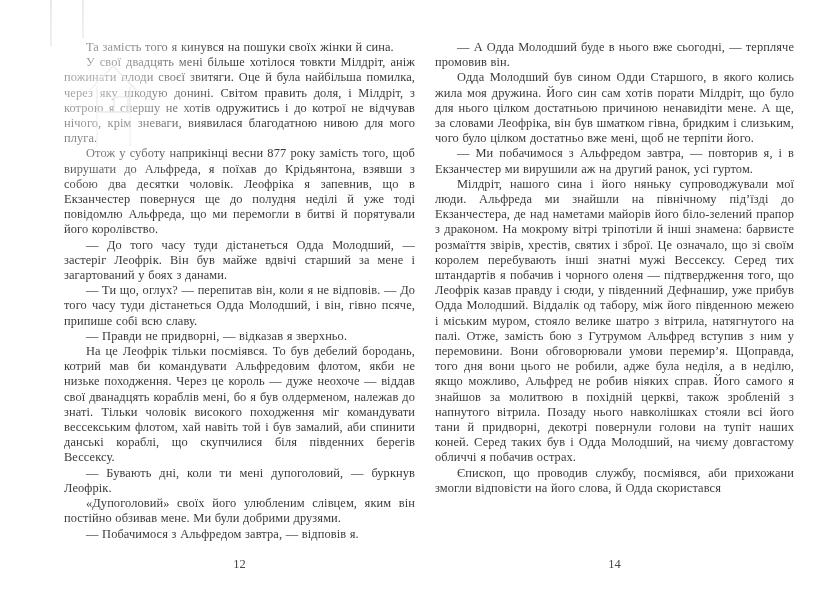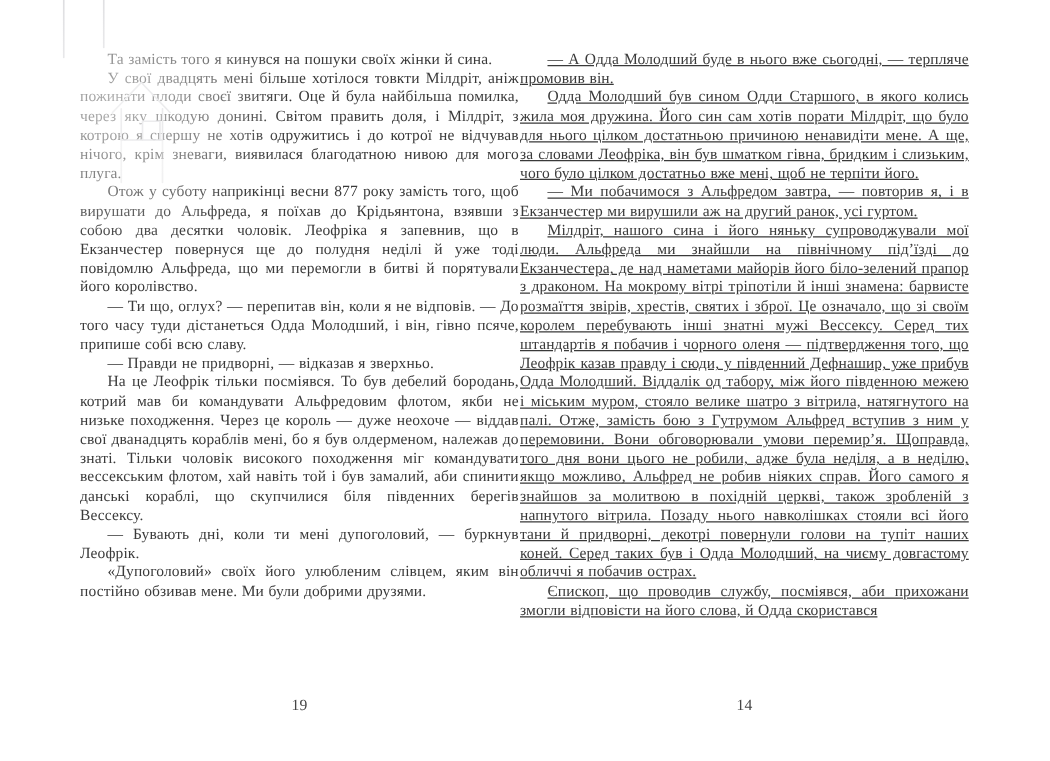--- a/index.html
+++ b/index.html
@@ -12,21 +12,21 @@
     color: #3a3a3a;
     overflow: hidden;
   }
   .page {
     position: absolute;
     top: 40px;
     bottom: 0;
     z-index: 1;
   }
   .page.left  { left: 64px;  width: 351px; }
-  .page.right { left: 416px; width: 359px; text-decoration: underline; }
+  .page.right { left: 435px; width: 359px; }
   .text p.para {
     margin: 0;
     text-indent: 22px;
     text-align: justify;
     font-size: 12.4px;
     line-height: 15.2px;
     letter-spacing: 0.1px;
     word-spacing: 0.4px;
   }
   .pnum {
@@ -73,27 +73,29 @@
     <path d="M97 112 V146 M130 112 V146" opacity="0.55"></path>
   </svg>
 
   <div class="corner-light"></div>
 
   <div class="page left">
     <div class="text">
         <p class="para">Та замість того я кинувся на пошуки своїх жінки й сина.</p>
         <p class="para">У свої двадцять мені більше хотілося товкти Мілдріт, аніж пожинати плоди своєї звитяги. Оце й була найбільша помилка, через яку шкодую донині. Світом править доля, і Мілдріт, з котрою я спершу не хотів одружитись і до котрої не відчував нічого, крім зневаги, виявилася благодатною нивою для мого плуга.</p>
         <p class="para">Отож у суботу наприкінці весни 877 року замість того, щоб вирушати до Альфреда, я поїхав до Крідьянтона, взявши з собою два десятки чоловік. Леофріка я запевнив, що в Екзанчестер повернуся ще до полудня неділі й уже тоді повідомлю Альфреда, що ми перемогли в битві й порятували його королівство.</p>
+        <p class="para">— До того часу туди дістанеться Одда Молодший, — застеріг Леофрік. Він був майже вдвічі старший за мене і загартований у боях з данами.</p>
         <p class="para">— Ти що, оглух? — перепитав він, коли я не відповів. — До того часу туди дістанеться Одда Молодший, і він, гівно псяче, припише собі всю славу.</p>
         <p class="para">— Правди не придворні, — відказав я зверхньо.</p>
         <p class="para">На це Леофрік тільки посміявся. То був дебелий бородань, котрий мав би командувати Альфредовим флотом, якби не низьке походження. Через це король — дуже неохоче — віддав свої дванадцять кораблів мені, бо я був олдерменом, належав до знаті. Тільки чоловік високого походження міг командувати вессекським флотом, хай навіть той і був замалий, аби спинити данські кораблі, що скупчилися біля південних берегів Вессексу.</p>
         <p class="para">— Бувають дні, коли ти мені дупоголовий, — буркнув Леофрік.</p>
         <p class="para">«Дупоголовий» своїх його улюбленим слівцем, яким він постійно обзивав мене. Ми були добрими друзями.</p>
+        <p class="para">— Побачимося з Альфредом завтра, — відповів я.</p>
       </div>
-    <div class="pnum">19</div>
+    <div class="pnum">12</div>
   </div>
 
   <div class="page right">
     <div class="text">
         <p class="para">— А Одда Молодший буде в нього вже сьогодні, — терпляче промовив він.</p>
         <p class="para">Одда Молодший був сином Одди Старшого, в якого колись жила моя дружина. Його син сам хотів порати Мілдріт, що було для нього цілком достатньою причиною ненавидіти мене. А ще, за словами Леофріка, він був шматком гівна, бридким і слизьким, чого було цілком достатньо вже мені, щоб не терпіти його.</p>
         <p class="para">— Ми побачимося з Альфредом завтра, — повторив я, і в Екзанчестер ми вирушили аж на другий ранок, усі гуртом.</p>
         <p class="para">Мілдріт, нашого сина і його няньку супроводжували мої люди. Альфреда ми знайшли на північному під’їзді до Екзанчестера, де над наметами майорів його біло-зелений прапор з драконом. На мокрому вітрі тріпотіли й інші знамена: барвисте розмаїття звірів, хрестів, святих і зброї. Це означало, що зі своїм королем перебувають інші знатні мужі Вессексу. Серед тих штандартів я побачив і чорного оленя — підтвердження того, що Леофрік казав правду і сюди, у південний Дефнашир, уже прибув Одда Молодший. Віддалік од табору, між його південною межею і міським муром, стояло велике шатро з вітрила, натягнутого на палі. Отже, замість бою з Гутрумом Альфред вступив з ним у перемовини. Вони обговорювали умови перемир’я. Щоправда, того дня вони цього не робили, адже була неділя, а в неділю, якщо можливо, Альфред не робив ніяких справ. Його самого я знайшов за молитвою в похідній церкві, також зробленій з напнутого вітрила. Позаду нього навколішках стояли всі його тани й придворні, декотрі повернули голови на тупіт наших коней. Серед таких був і Одда Молодший, на чиєму довгастому обличчі я побачив острах.</p>
         <p class="para">Єпископ, що проводив службу, посміявся, аби прихожани змогли відповісти на його слова, й Одда скористався</p>
       </div>

